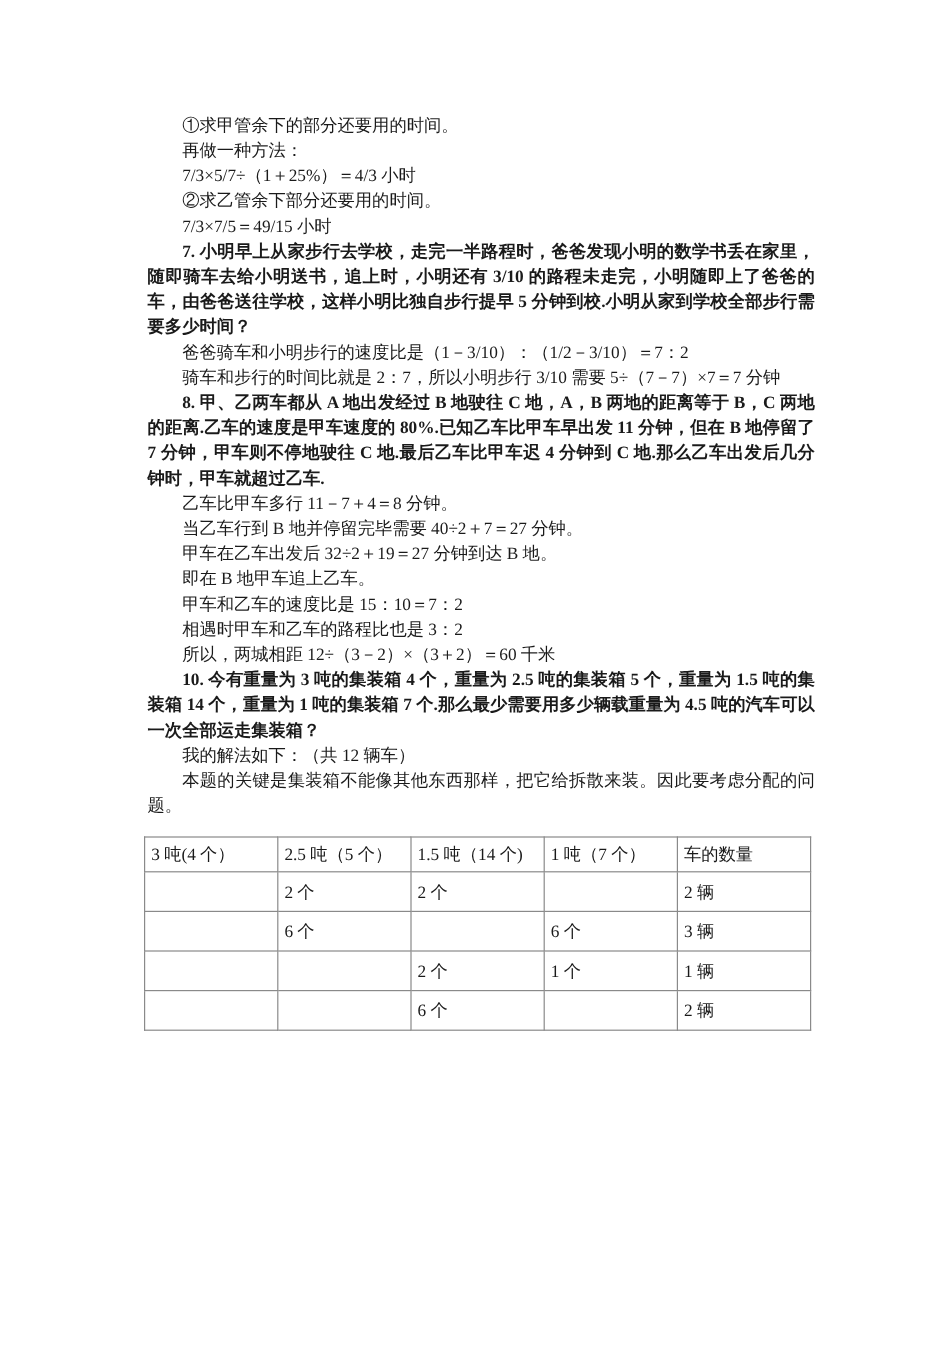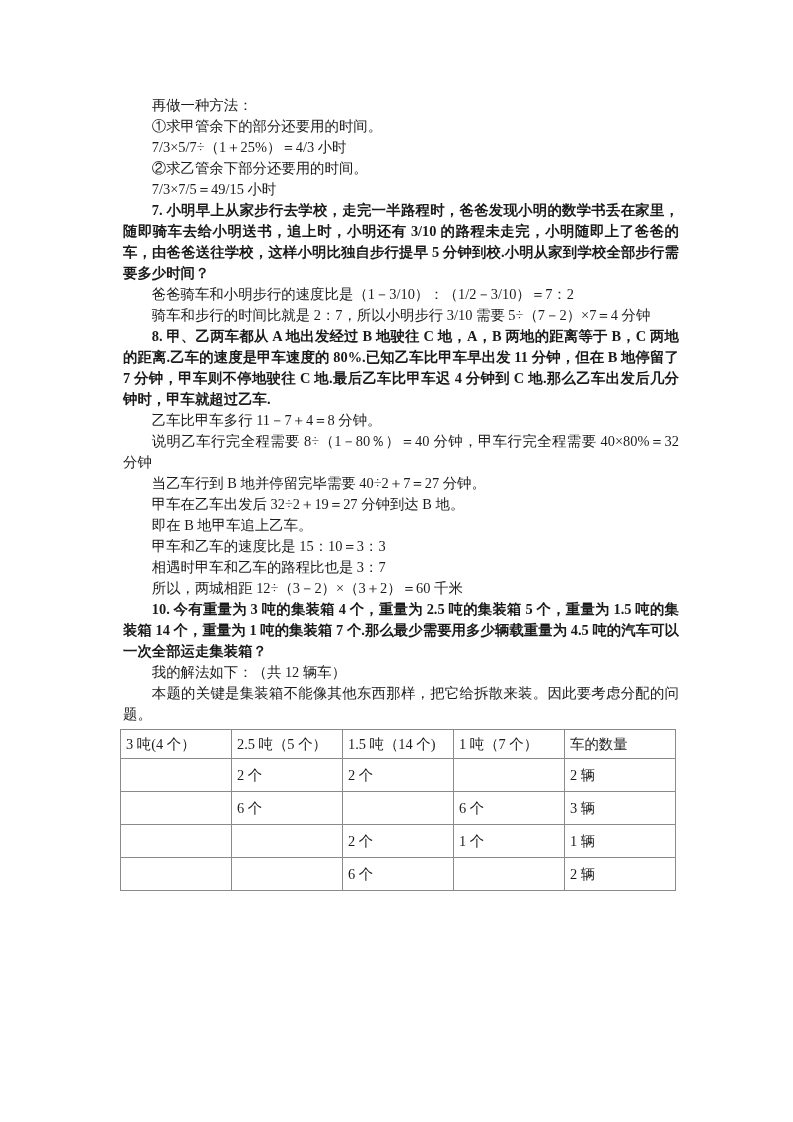--- a/index.html
+++ b/index.html
@@ -21,21 +21,21 @@
     color: #1a1a1a;
     text-align: justify;
     text-indent: 2em;
     word-break: break-all;
   }
   p.doc-line.bold { font-weight: 700; }
   table.alloc {
     border-collapse: collapse;
     table-layout: fixed;
     width: 500px;
-    margin-top: 4px;
+    margin-top: 14px;
     margin-left: -3px;
     padding-left: 16px;
   }
   table.alloc th, table.alloc td {
     border: 1px solid #8a8a8a;
     width: 100px;
     font-size: 14.4px;
     font-weight: 400;
     color: #1a1a1a;
     text-align: left;
@@ -45,36 +45,35 @@
     white-space: nowrap;
   }
   table.alloc thead th { height: 24px; }
   table.alloc tbody td { height: 28px; }
 </style>
 </head>
 <body>
 
 <div class="page">
   <div id="paragraphs">
+      <p class="doc-line">①求甲管余下的部分还要用的时间。</p>
       <p class="doc-line">再做一种方法：</p>
-      <p class="doc-line">①求甲管余下的部分还要用的时间。</p>
       <p class="doc-line">7/3×5/7÷（1＋25%）＝4/3 小时</p>
       <p class="doc-line">②求乙管余下部分还要用的时间。</p>
       <p class="doc-line">7/3×7/5＝49/15 小时</p>
       <p class="doc-line bold">7. 小明早上从家步行去学校，走完一半路程时，爸爸发现小明的数学书丢在家里，随即骑车去给小明送书，追上时，小明还有 3/10 的路程未走完，小明随即上了爸爸的车，由爸爸送往学校，这样小明比独自步行提早 5 分钟到校.小明从家到学校全部步行需要多少时间？</p>
       <p class="doc-line">爸爸骑车和小明步行的速度比是（1－3/10）：（1/2－3/10）＝7：2</p>
-      <p class="doc-line">骑车和步行的时间比就是 2：7，所以小明步行 3/10 需要 5÷（7－2）×7＝4 分钟</p>
+      <p class="doc-line">骑车和步行的时间比就是 2：7，所以小明步行 3/10 需要 5÷（7－7）×7＝7 分钟</p>
       <p class="doc-line bold">8. 甲、乙两车都从 A 地出发经过 B 地驶往 C 地，A，B 两地的距离等于 B，C 两地的距离.乙车的速度是甲车速度的 80%.已知乙车比甲车早出发 11 分钟，但在 B 地停留了 7 分钟，甲车则不停地驶往 C 地.最后乙车比甲车迟 4 分钟到 C 地.那么乙车出发后几分钟时，甲车就超过乙车.</p>
       <p class="doc-line">乙车比甲车多行 11－7＋4＝8 分钟。</p>
-      <p class="doc-line">说明乙车行完全程需要 8÷（1－80％）＝40 分钟，甲车行完全程需要 40×80%＝32 分钟</p>
       <p class="doc-line">当乙车行到 B 地并停留完毕需要 40÷2＋7＝27 分钟。</p>
       <p class="doc-line">甲车在乙车出发后 32÷2＋19＝27 分钟到达 B 地。</p>
       <p class="doc-line">即在 B 地甲车追上乙车。</p>
-      <p class="doc-line">甲车和乙车的速度比是 15：10＝3：3</p>
-      <p class="doc-line">相遇时甲车和乙车的路程比也是 3：7</p>
+      <p class="doc-line">甲车和乙车的速度比是 15：10＝7：2</p>
+      <p class="doc-line">相遇时甲车和乙车的路程比也是 3：2</p>
       <p class="doc-line">所以，两城相距 12÷（3－2）×（3＋2）＝60 千米</p>
       <p class="doc-line bold">10. 今有重量为 3 吨的集装箱 4 个，重量为 2.5 吨的集装箱 5 个，重量为 1.5 吨的集装箱 14 个，重量为 1 吨的集装箱 7 个.那么最少需要用多少辆载重量为 4.5 吨的汽车可以一次全部运走集装箱？</p>
       <p class="doc-line">我的解法如下：（共 12 辆车）</p>
       <p class="doc-line">本题的关键是集装箱不能像其他东西那样，把它给拆散来装。因此要考虑分配的问题。</p>
     </div>
   <table class="alloc">
     <thead>
       <tr id="alloc-head-row">
           <th>3 吨(4 个）</th>
           <th>2.5 吨（5 个）</th>

